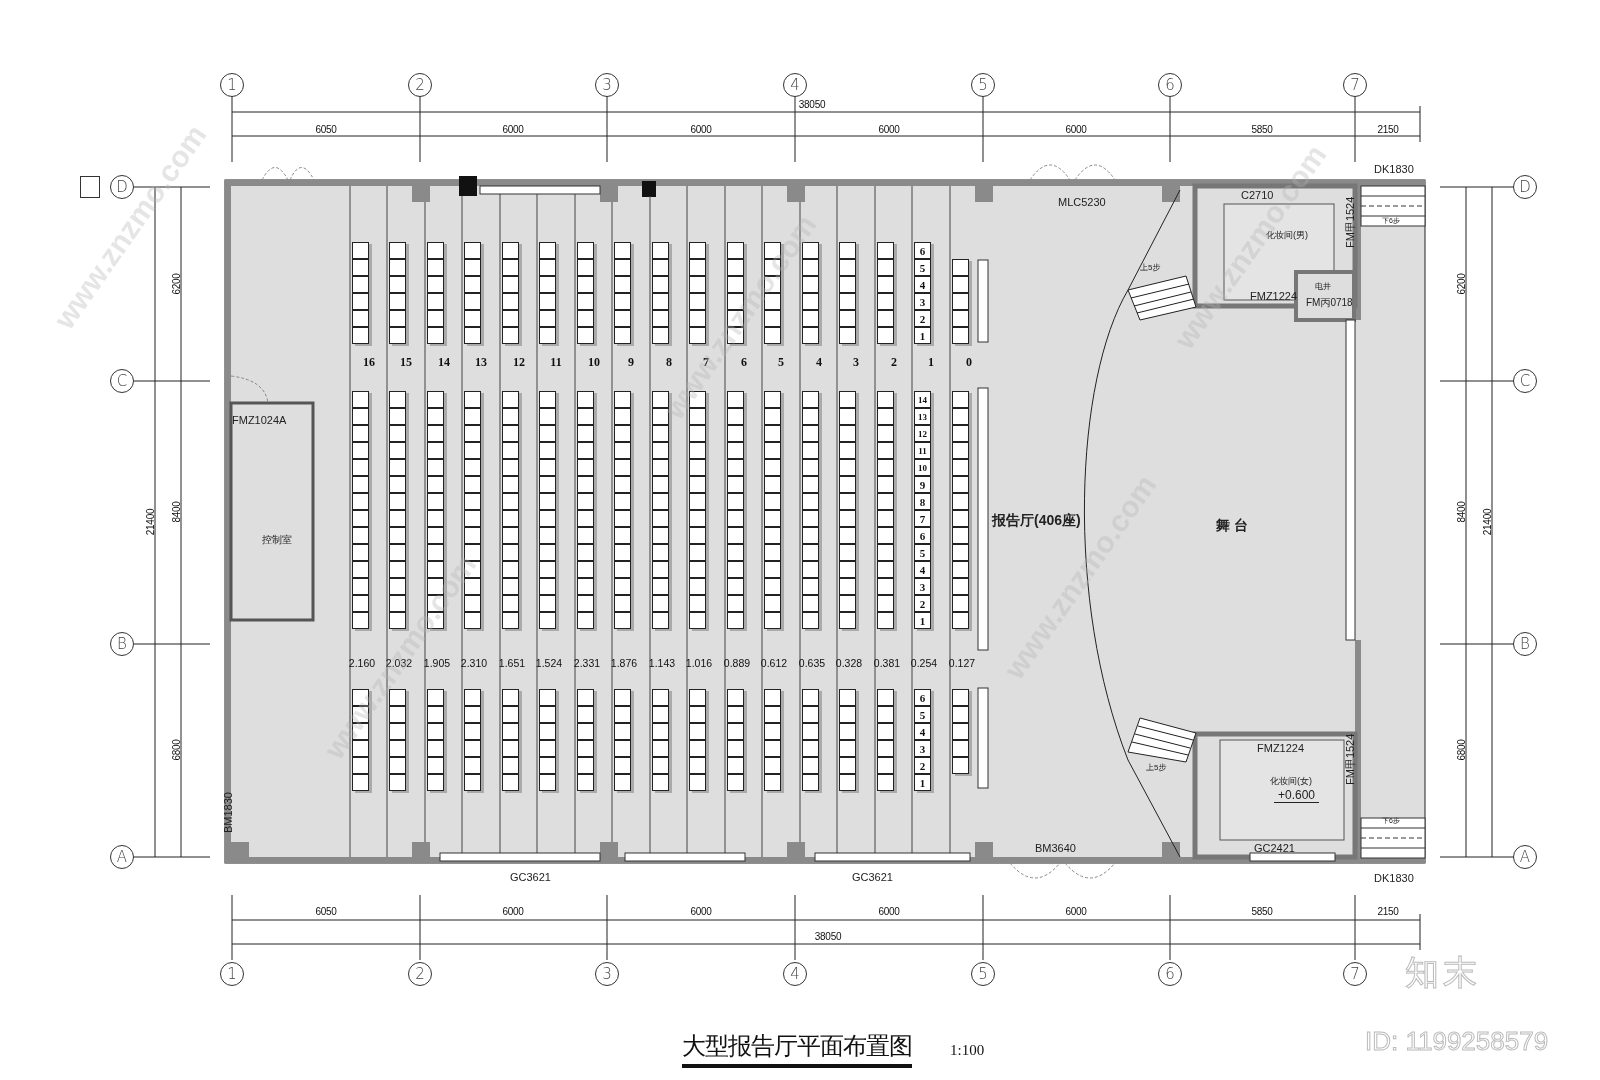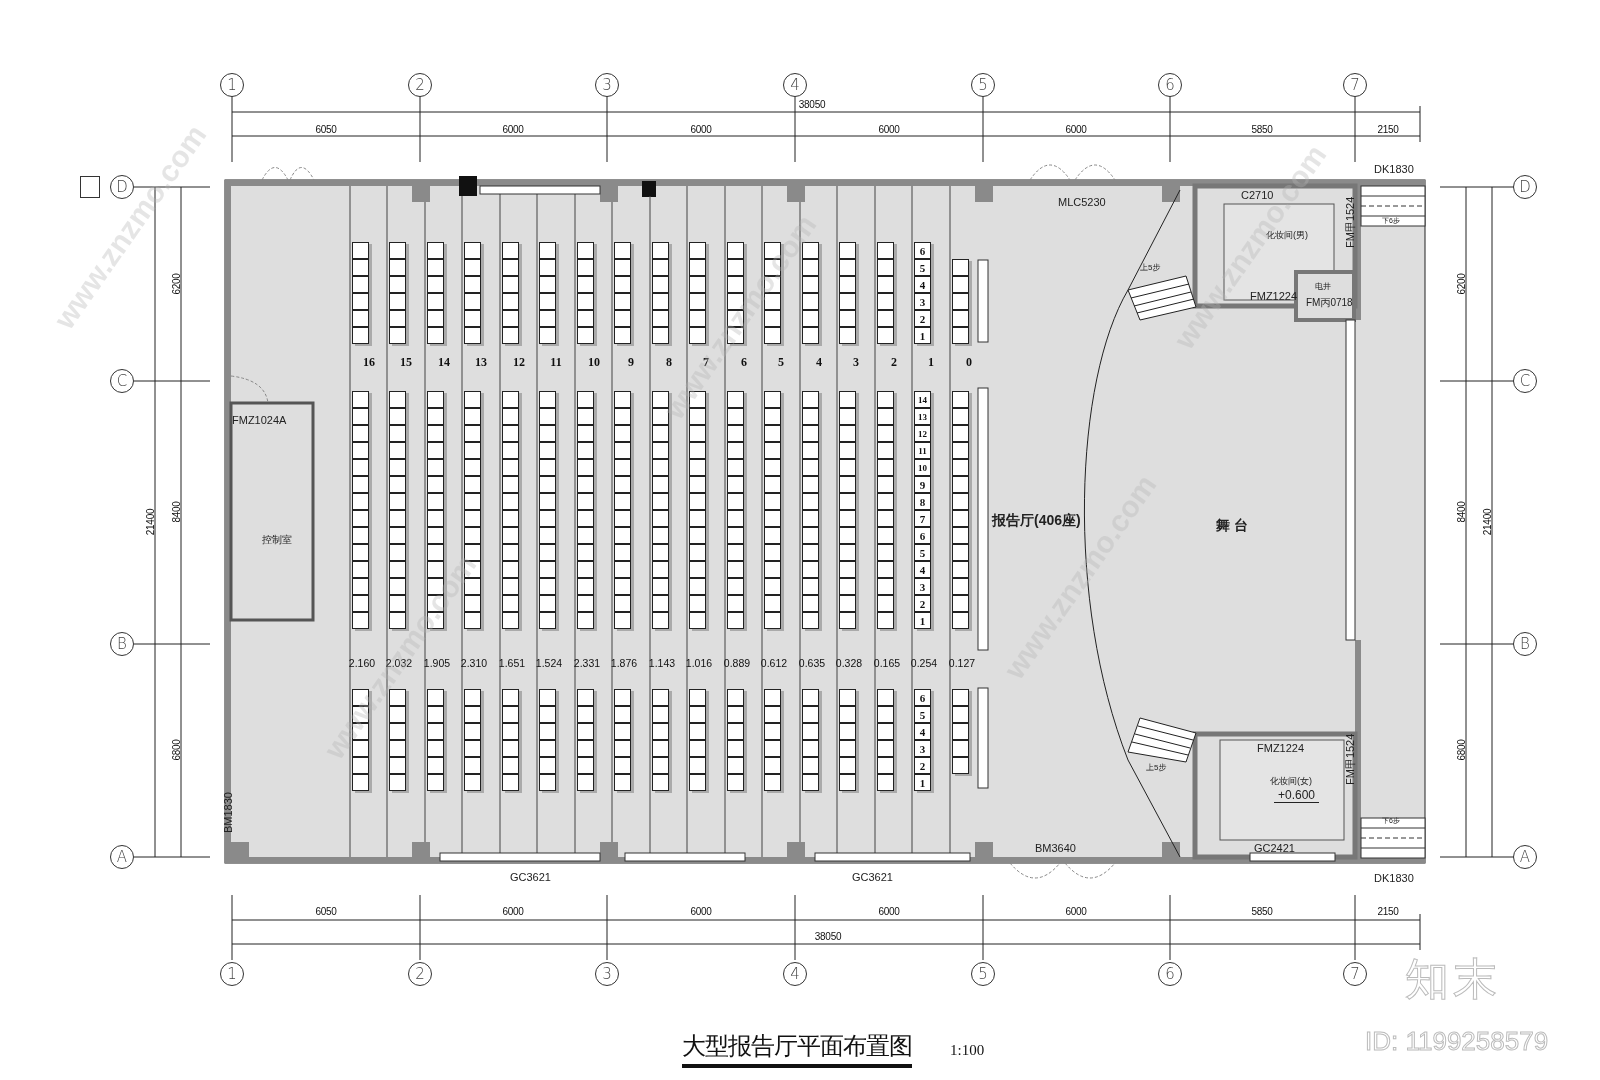--- a/index.html
+++ b/index.html
@@ -720,27 +720,27 @@
     <div class="elev" style="left: 512px; top: 657px;">1.651</div>
     <div class="elev" style="left: 549px; top: 657px;">1.524</div>
     <div class="elev" style="left: 587px; top: 657px;">2.331</div>
     <div class="elev" style="left: 624px; top: 657px;">1.876</div>
     <div class="elev" style="left: 662px; top: 657px;">1.143</div>
     <div class="elev" style="left: 699px; top: 657px;">1.016</div>
     <div class="elev" style="left: 737px; top: 657px;">0.889</div>
     <div class="elev" style="left: 774px; top: 657px;">0.612</div>
     <div class="elev" style="left: 812px; top: 657px;">0.635</div>
     <div class="elev" style="left: 849px; top: 657px;">0.328</div>
-    <div class="elev" style="left: 887px; top: 657px;">0.165</div>
+    <div class="elev" style="left: 887px; top: 657px;">0.381</div>
     <div class="elev" style="left: 924px; top: 657px;">0.254</div>
     <div class="elev" style="left: 962px; top: 657px;">0.127</div>
   </div>
 
 <div class="abs" style="left:682px;top:1030px;font-size:24px;font-family:'DejaVu Serif',serif;border-bottom:4px solid #111;padding-bottom:2px;letter-spacing:-1px">大型报告厅平面布置图</div>
 <div class="abs" style="left:950px;top:1042px;font-size:15px;font-family:'Liberation Serif',serif">1:100</div>
 
-<div class="abs" style="left:1405px;top:950px;font-size:44px;color:#fff;-webkit-text-stroke:1px #bbb;letter-spacing:4px">知末</div>
+<div class="abs" style="left:1405px;top:950px;font-size:34px;color:#fff;-webkit-text-stroke:1px #bbb;letter-spacing:4px">知末</div>
 <div class="abs" style="left:1365px;top:1026px;font-size:26px;color:#fff;-webkit-text-stroke:1px #bbb">ID: 1199258579</div>
 <div class="wm" style="left:10px;top:210px;transform:rotate(-55deg)">www.znzmo.com</div>
 <div class="wm" style="left:620px;top:300px;transform:rotate(-55deg)">www.znzmo.com</div>
 <div class="wm" style="left:960px;top:560px;transform:rotate(-55deg)">www.znzmo.com</div>
 <div class="wm" style="left:1130px;top:230px;transform:rotate(-55deg)">www.znzmo.com</div>
 <div class="wm" style="left:280px;top:640px;transform:rotate(-55deg)">www.znzmo.com</div>
 
 </body></html>

